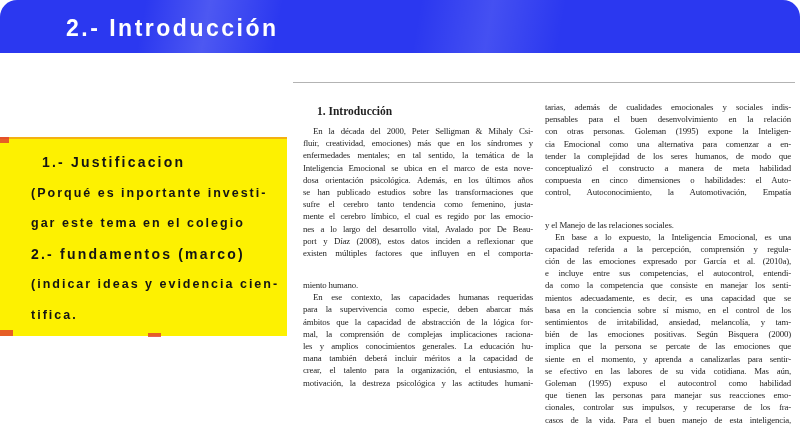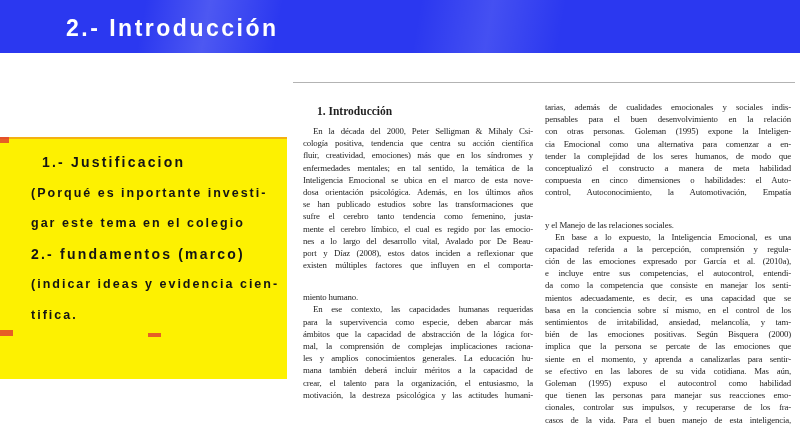--- a/index.html
+++ b/index.html
@@ -2,42 +2,42 @@
 <html><head>
 <meta charset="utf-8">
 <style>
   html, body { margin: 0; padding: 0; }
   body {
     width: 800px; height: 448px;
     background: #ffffff;
     font-family: "Liberation Sans", sans-serif;
     overflow: hidden;
   }
-  .stage { position: relative; width: 800px; height: 448px; background: #ffffff; overflow: hidden; }
+  .stage { position: relative; width: 800px; height: 448px; background: #ffffff; overflow: hidden; border-radius: 17px; }
 
   
   .banner {
     position: absolute; left: 0; top: 0; width: 800px; height: 53px;
     background:
       linear-gradient(100deg,
         rgba(255,255,255,0) 18%, rgba(255,255,255,0.16) 26%,
         rgba(255,255,255,0) 35%, rgba(255,255,255,0) 52%,
         rgba(255,255,255,0.12) 61%, rgba(255,255,255,0) 70%),
       #2b38f0;
     display: flex; align-items: center;
   }
   .banner h1 {
     margin: 0 0 0 66px; padding-top: 4px;
     color: #ffffff; font-size: 23px; font-weight: bold; letter-spacing: 2.5px;
     font-family: "Liberation Sans", sans-serif;
   }
 
   
   .notes {
-    position: absolute; left: 0; top: 137px; width: 287px; height: 242px;
+    position: absolute; left: 0; top: 137px; width: 287px; height: 199px;
     background: #fdf101;
     padding: 8px 0 0 31px; box-sizing: border-box;
     overflow: hidden;
     border-top: 2px solid rgba(224,58,48,0.35);
   }
   .note-line {
     height: 30.6px; line-height: 30.6px;
     color: #141414; font-weight: bold;
     font-size: 12.5px; letter-spacing: 2px;
     white-space: nowrap;
@@ -92,21 +92,20 @@
 
   <div class="red-mark m1"></div>
   <div class="red-mark m2"></div>
   <div class="red-mark m3"></div>
 
   <section>
     <div class="rule"></div>
     <h2 class="section-title">1. Introducción</h2>
     <div class="col col-left">
         <div class="pline indent">En la década del 2000, Peter Selligman &amp; Mihaly Csi-</div>
-        <div class="pline">cología positiva, tendencia que centra su acción científica</div>
         <div class="pline">fluir, creatividad, emociones) más que en los síndromes y</div>
         <div class="pline">enfermedades mentales; en tal sentido, la temática de la</div>
         <div class="pline">Inteligencia Emocional se ubica en el marco de esta nove-</div>
         <div class="pline">dosa orientación psicológica. Además, en los últimos años</div>
         <div class="pline">se han publicado estudios sobre las transformaciones que</div>
         <div class="pline">sufre el cerebro tanto tendencia como femenino, justa-</div>
         <div class="pline">mente el cerebro límbico, el cual es regido por las emocio-</div>
         <div class="pline">nes a lo largo del desarrollo vital, Avalado por De Beau-</div>
         <div class="pline">port y Díaz (2008), estos datos inciden a reflexionar que</div>
         <div class="pline">existen múltiples factores que influyen en el comporta-</div>

